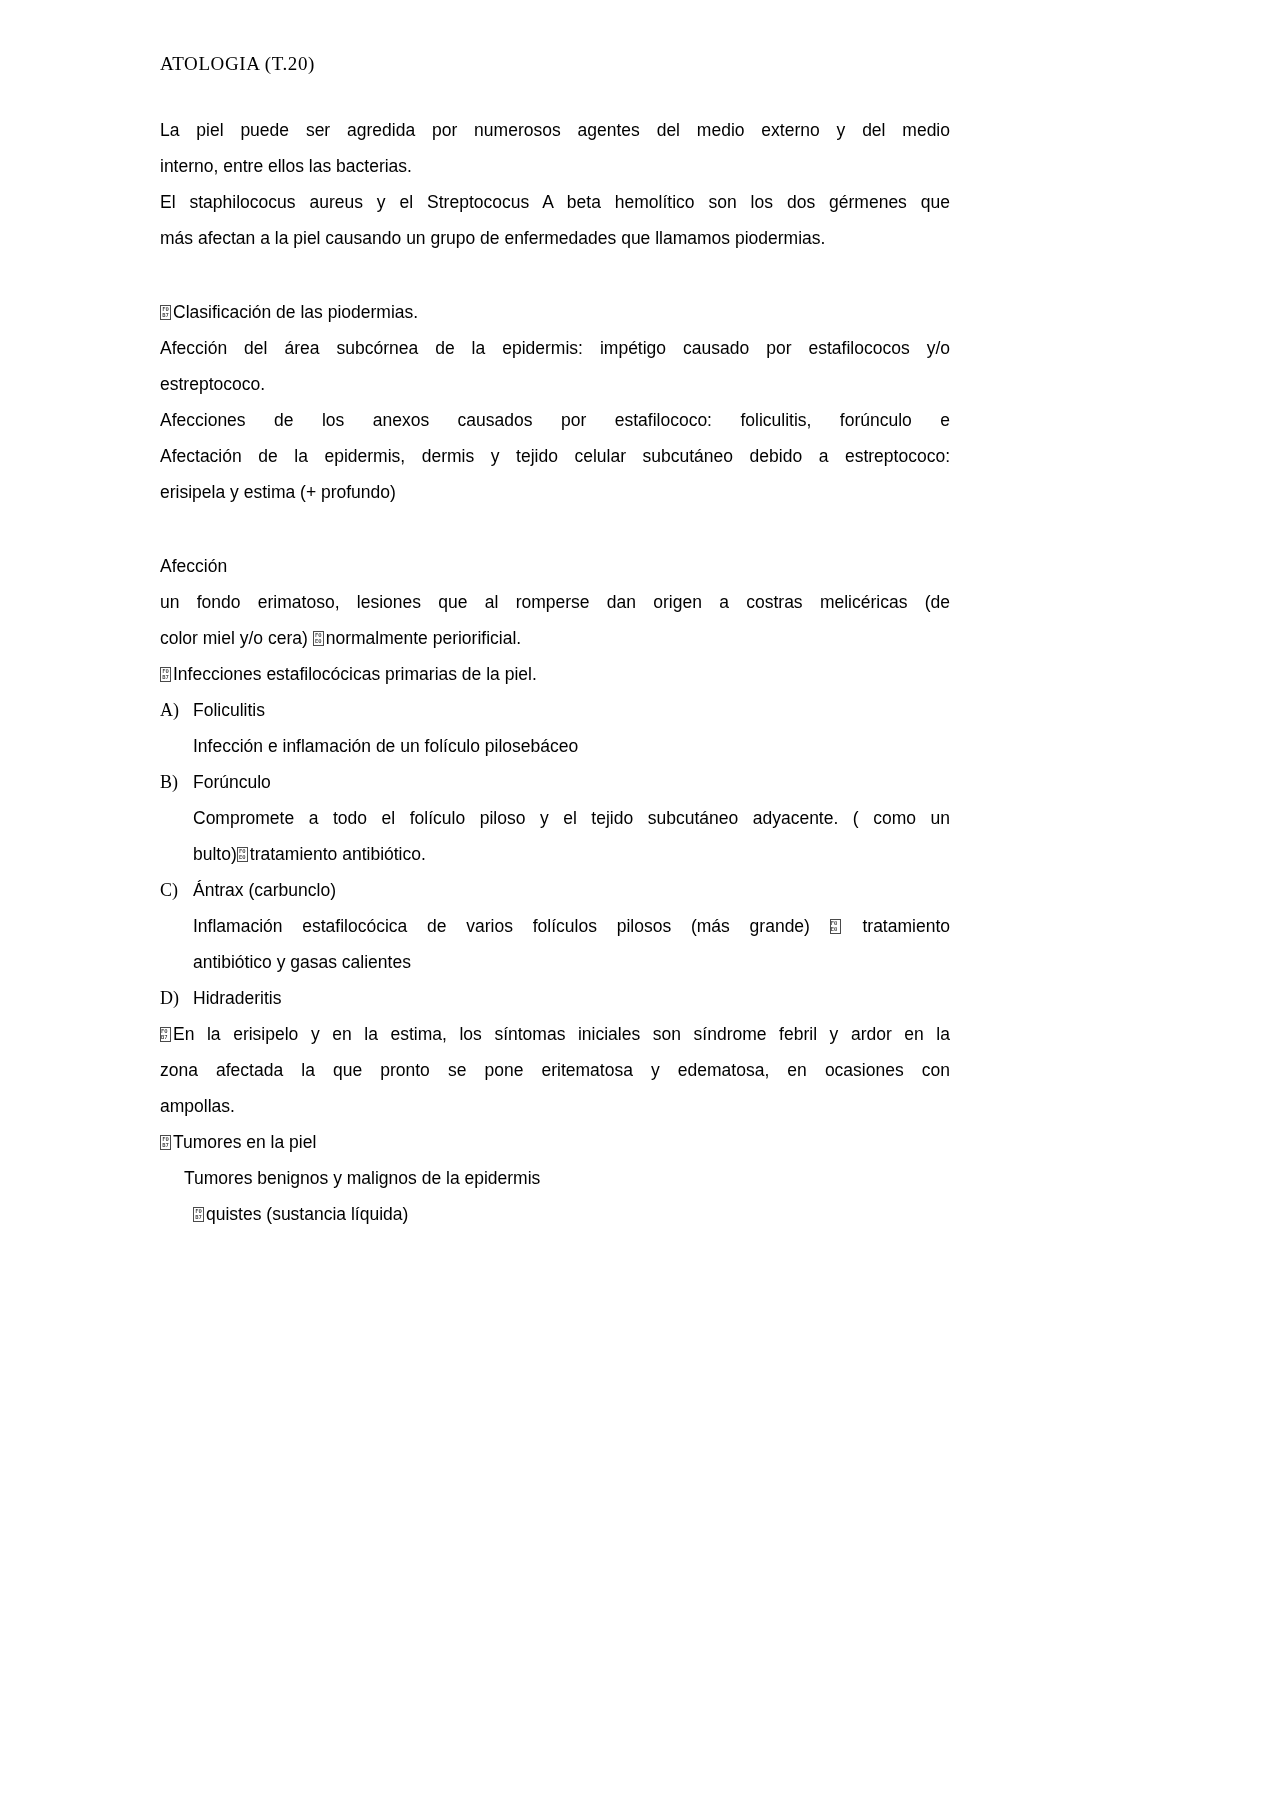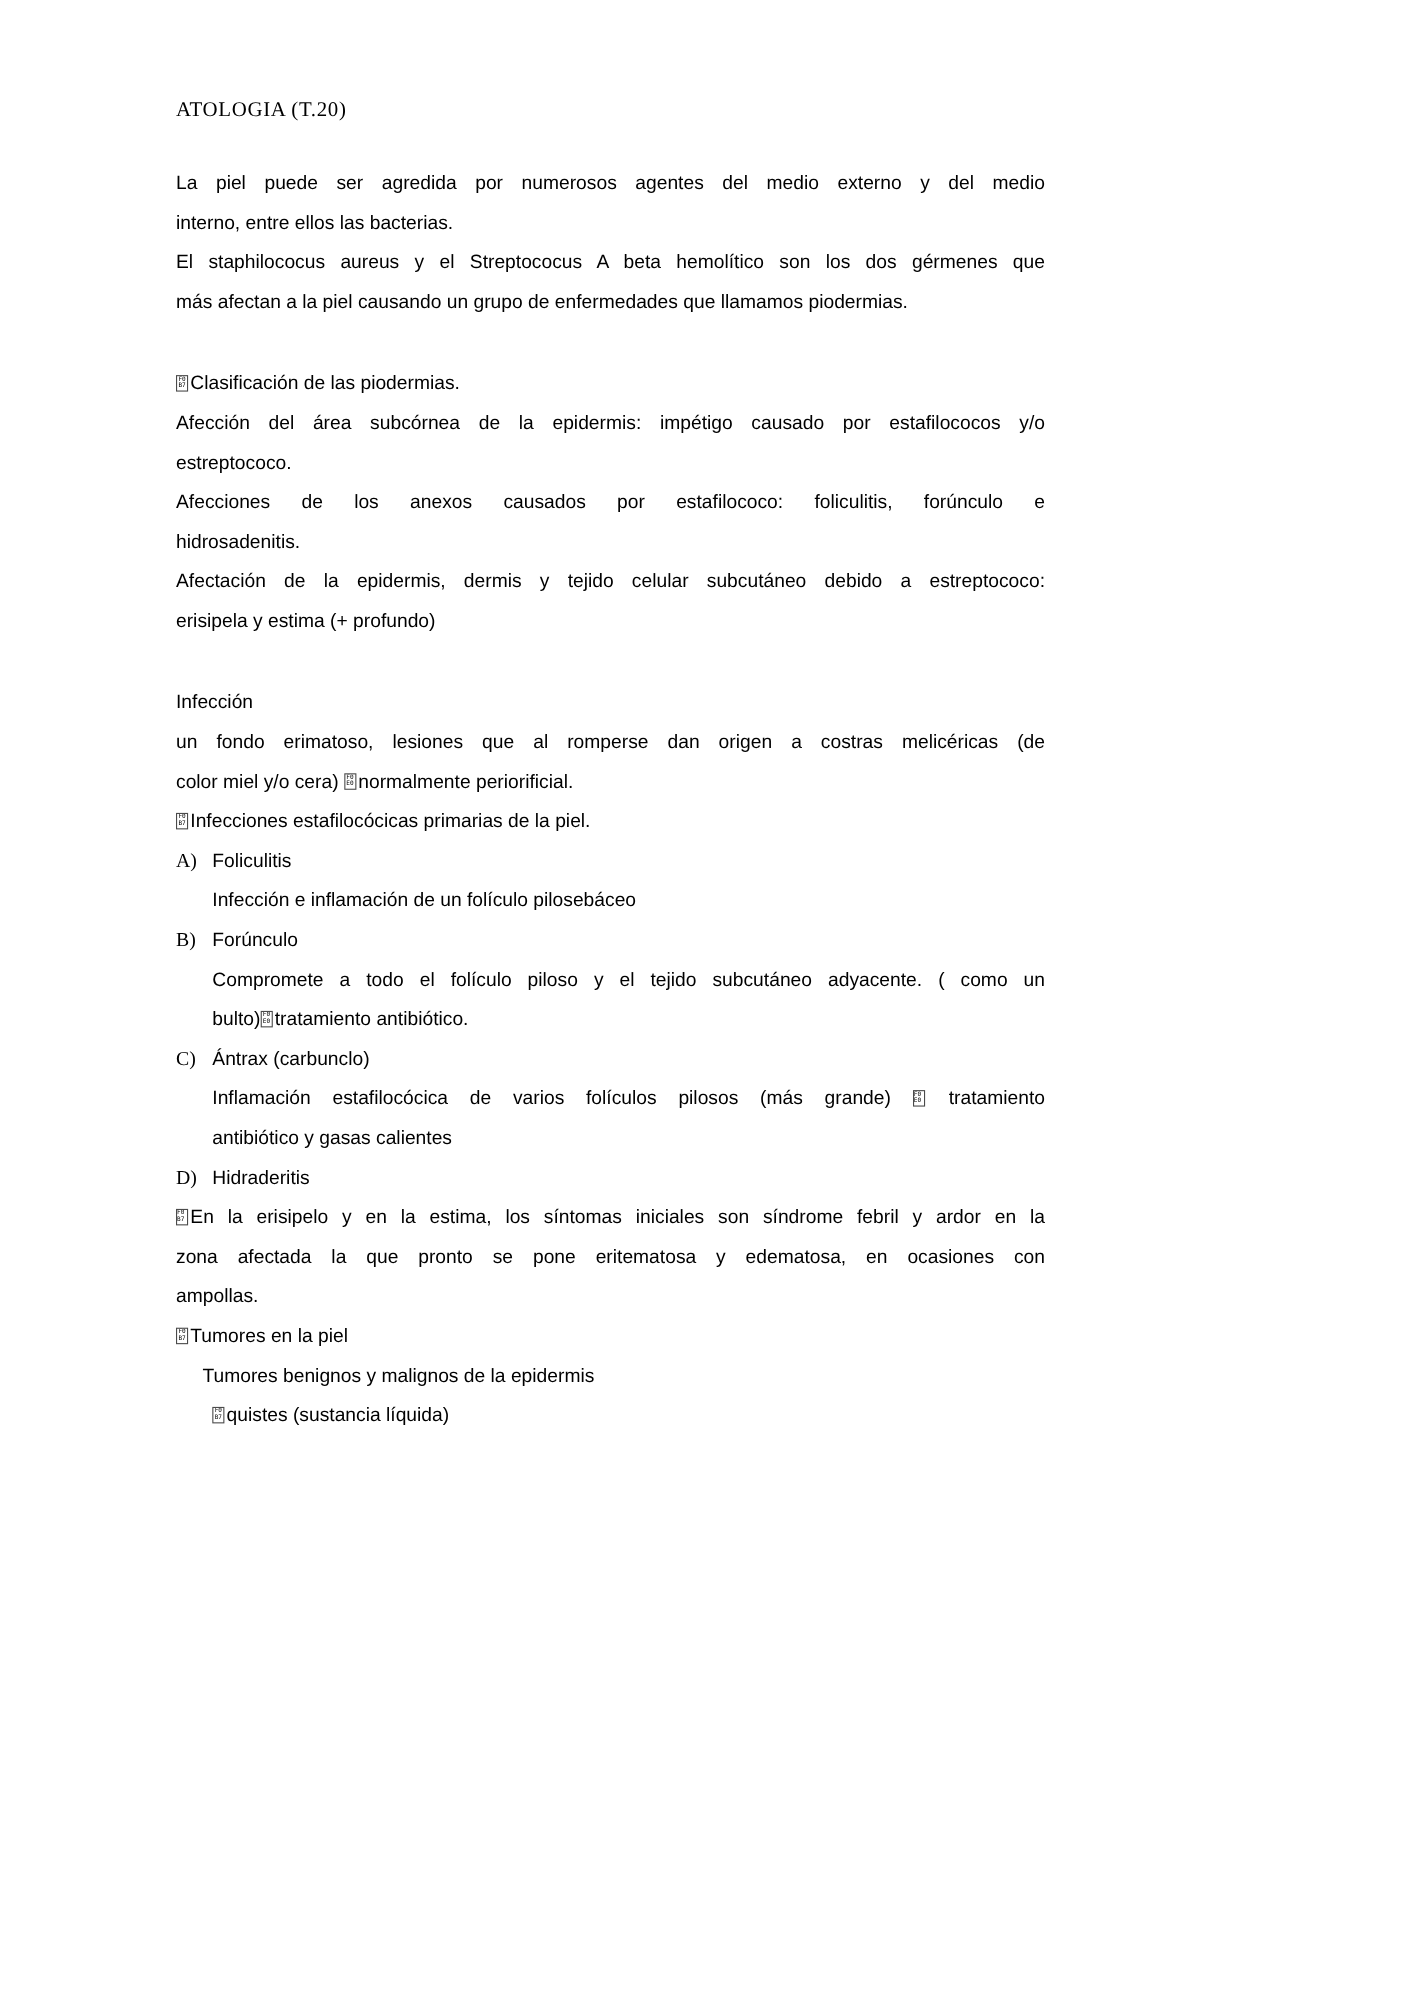--- a/index.html
+++ b/index.html
@@ -11,21 +11,21 @@
   body {
     width: 1280px;
     height: 1811px;
     overflow: hidden;
     font-family: "Liberation Sans", sans-serif;
     font-size: 17.5px;
   }
   .page {
     width: 790px;
     margin-left: 160px;
-    padding-top: 82px;
+    padding-top: 46px;
   }
   .doc-title {
     font-family: "Liberation Serif", serif;
     font-size: 19px;
     letter-spacing: 0.6px;
     line-height: 36px;
   }
   .ln {
     line-height: 36px;
     min-height: 36px;
@@ -90,31 +90,30 @@
     <span class="glyphbox"><span>F0</span><span>B7</span></span><span>Clasificación de las piodermias.</span>
   </div>
 
   <div>
     <div class="ln just">Afección del área subcórnea de la epidermis: impétigo causado por estafilococos y/o</div>
     <div class="ln">estreptococo.</div>
   </div>
 
   <div>
     <div class="ln just">Afecciones de los anexos causados por estafilococo: foliculitis, forúnculo e</div>
-    <div class="ln">hidrosadenitis.</div>
   </div>
 
   <div>
     <div class="ln just">Afectación de la epidermis, dermis y tejido celular subcutáneo debido a estreptococo:</div>
     <div class="ln">erisipela y estima (+ profundo)</div>
   </div>
 
   <div class="sp"></div>
 
-  <div class="ln">Infección</div>
+  <div class="ln">Afección</div>
 
   <div>
     <div class="ln just">un fondo erimatoso, lesiones que al romperse dan origen a costras melicéricas (de</div>
     <div class="ln"><span>color miel y/o cera) </span><span class="glyphbox"><span>F0</span><span>E0</span></span><span>normalmente periorificial.</span></div>
   </div>
 
   <div class="ln">
     <span class="glyphbox"><span>F0</span><span>B7</span></span><span>Infecciones estafilocócicas primarias de la piel.</span>
   </div>
 

